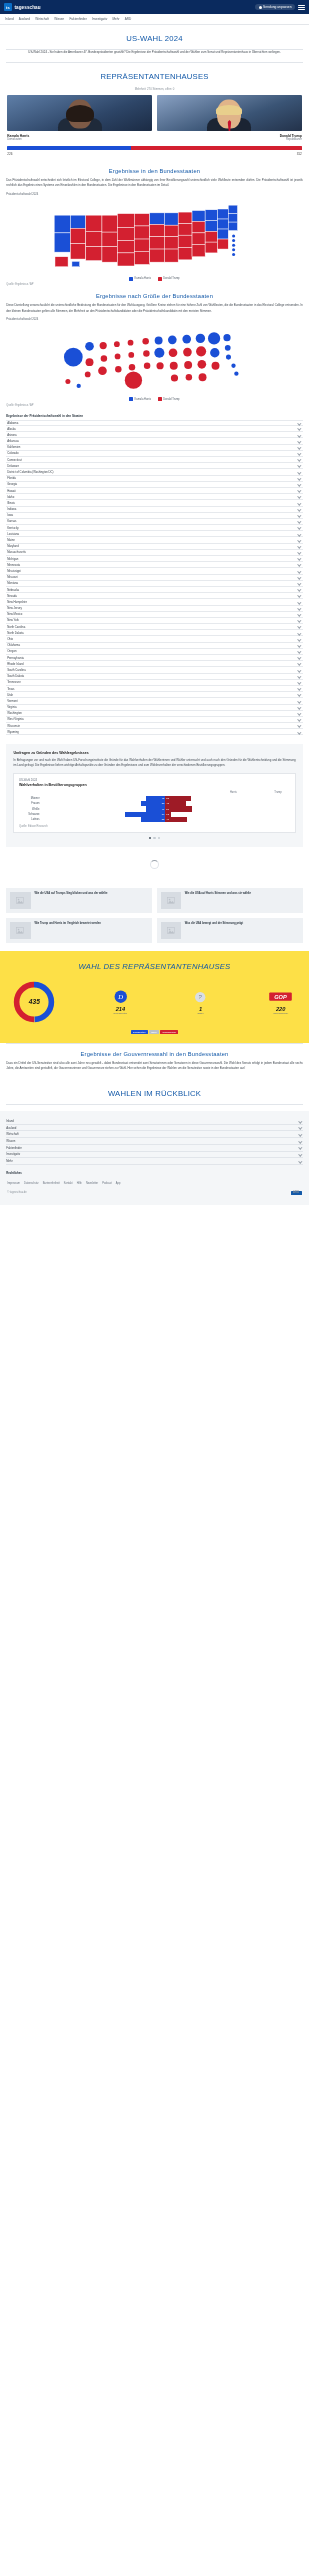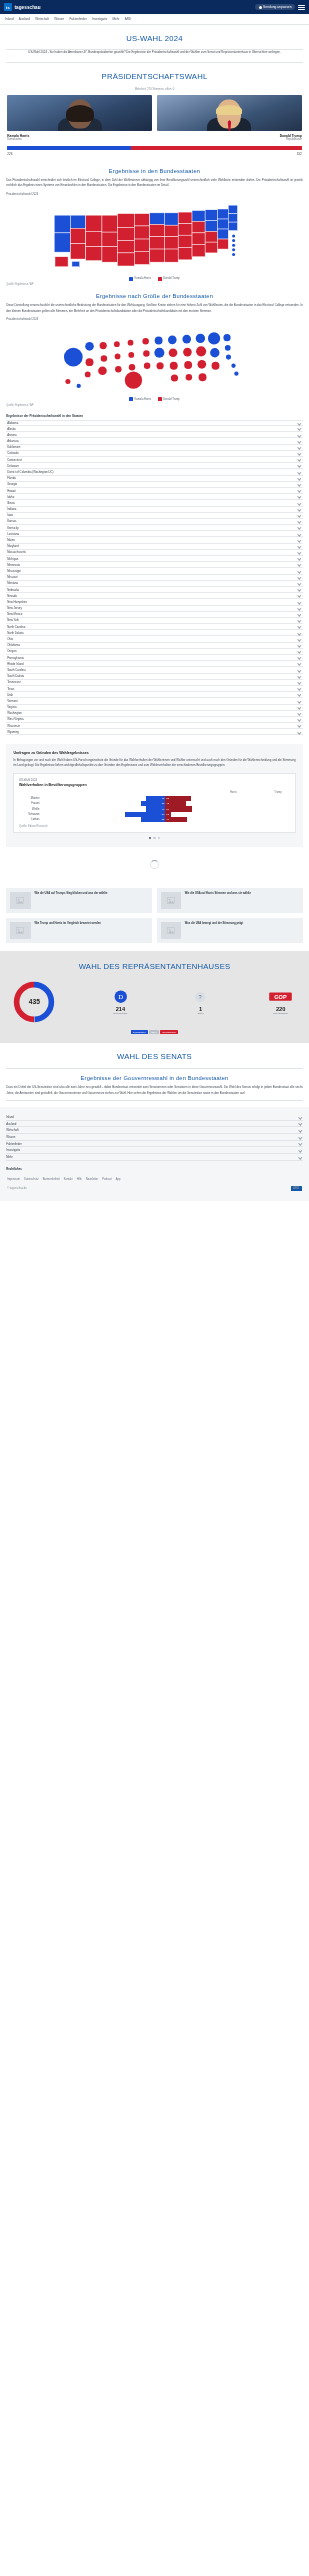--- a/index.html
+++ b/index.html
@@ -135,21 +135,21 @@
   .spin { width:9.3px;height:9.3px;border:1px solid #e1e5ea;border-top-color:#9aa2ab;border-radius:50%; }
 
   
   .teasers { display:grid;grid-template-columns:1fr 1fr;gap:4.1px;padding:5.2px 6.2px 8.2px; }
   .teaser { background:#eef1f4;display:flex;gap:3.6px;padding:4.1px; }
   .teaser-img { width:20.6px;height:17.5px;background:#d7dce2;flex:0 0 20.6px;display:flex;align-items:center;justify-content:center; }
   .teaser-img svg { opacity:.45; }
   .teaser-txt { font-size:2.7px;line-height:1.5;color:#2b3640;font-weight:bold; }
 
   
-  .blueband { background:#e5e5e5;padding:1px 0 9.3px; }
+  .blueband { background:#fde047;padding:1px 0 9.3px;font-style:italic; }
   .house-row { display:flex;align-items:center;justify-content:space-between;padding:2.1px 11.3px 0; }
   .donut { position:relative;width:46px;height:46px; }
   .donut-center { position:absolute;inset:0;display:flex;align-items:center;justify-content:center;font-size:6.7px;font-weight:bold;color:#1a1a1a; }
   .party-col { text-align:center;width:34px; }
   .party-logo { height:15.5px;display:flex;align-items:center;justify-content:center; }
   .party-seats { font-size:5.7px;font-weight:bold;color:#1a1a1a;margin-top:1px; }
   .party-name { font-size:2.5px;color:#6b7480; }
   .legend-sq { display:flex;gap:1.5px;justify-content:center;margin-top:5.2px; }
   .legend-sq div { font-size:2.3px;color:#fff;padding:0.8px 2.1px;border-radius:0.5px; }
 
@@ -198,21 +198,21 @@
   </div>
 
   <div class="band-title">US-WAHL 2024</div>
   <div class="rule"></div>
 
   <div class="sec">
     <p class="para" style="text-align:center">US-Wahl 2024 - Sie haben die Amerikaner 47. Bundespräsidenten gewählt? Die Ergebnisse der Präsidentschaftswahl und der Wahlen zum Senat und Repräsentantenhaus in Übersichten vorliegen.</p>
   </div>
   <div class="rule" style="margin-top:7.2px"></div>
 
-  <div class="band-title">PRÄSIDENTSCHAFTSWAHL</div>
+  <div class="band-title">REPRÄSENTANTENHAUSES</div>
   <div class="hero">
     <div class="hero-sub">Mehrheit: 270 Stimmen, offen: 0</div>
     <div class="cands">
       <div class="cand">
         <div class="cand-photo harris">
           <div class="body h"></div>
             <div class="face h"></div>
             <div class="hair h"></div>
         </div>
         <div class="cand-name">Kamala Harris</div>
@@ -767,28 +767,28 @@
         <div class="party-name">Republikaner</div>
       </div>
     </div>
     <div class="legend-sq">
       <div style="background:#1a4fd6">Demokraten</div>
       <div style="background:#b9c0c8">Offen</div>
       <div style="background:#d32030">Republikaner</div>
     </div>
   </div>
 
-  <div class="band-title">WAHL DES SENATS</div>
   <div class="rule"></div>
 
   <div class="sec">
     <div class="band-sub">Ergebnisse der Gouvernreswahl in den Bundesstaaten</div>
     <p class="para">Dazu ein Drittel der US-Senatssitze sind also alle zwei Jahre neu gewählt - dabei Bundesstaat entsendet zwei Senatorinnen oder Senatoren in diese Gouverneurswahl. Die Wahl des Senats erfolgt in jedem Bundesstaat alle sechs Jahre, die Amtszeiten sind gestaffelt, die Gouverneurinnen und Gouverneure stehen zur Wahl. Hier sehen die Ergebnisse der Wahlen um die Senatssitze sowie in den Bundesstaaten aus!</p>
   </div>
 
+  <div class="band-title" style="padding-top:13.4px">WAHLEN IM RÜCKBLICK</div>
   <div class="rule"></div>
 
   <div class="footer">
     <div id="footer-items">
         <div class="f-item">
           <span>Inland</span>
           <span class="chev"></span>
         </div>
         <div class="f-item">
           <span>Ausland</span>

